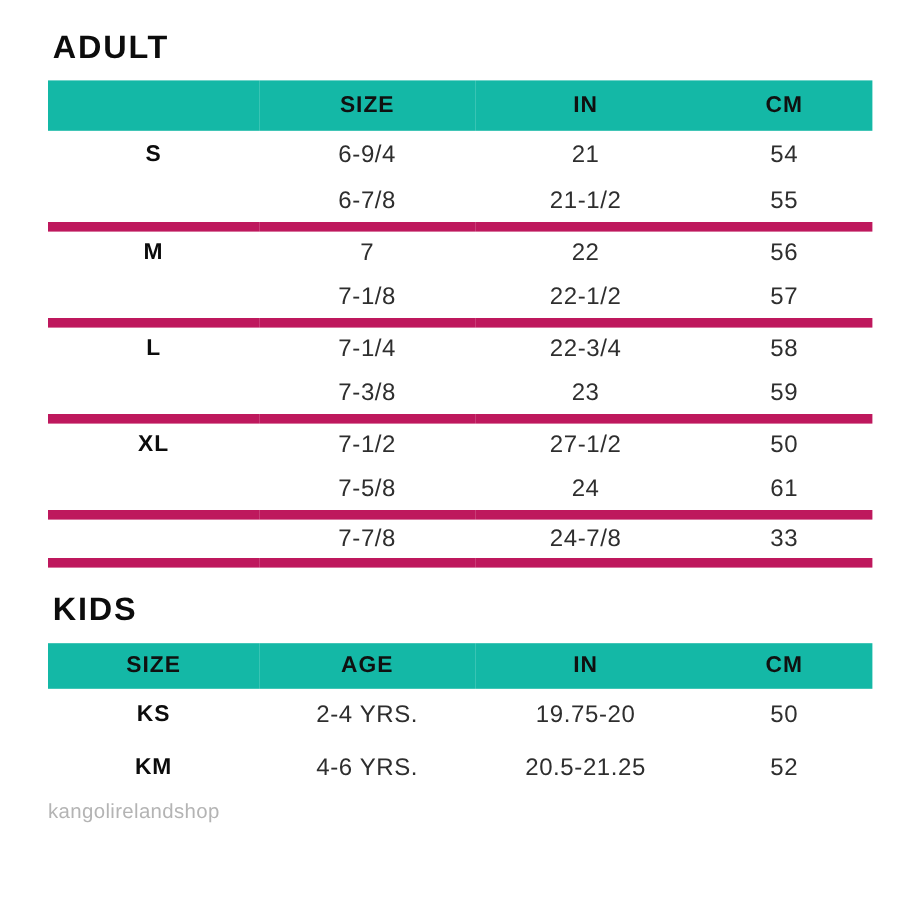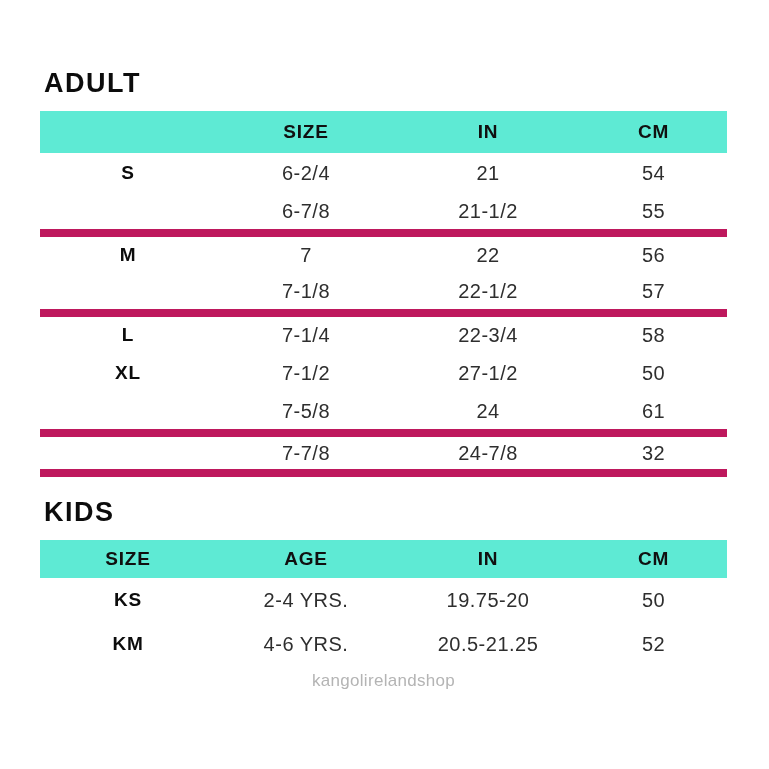--- a/index.html
+++ b/index.html
@@ -1,31 +1,31 @@
 <!DOCTYPE html>
 <html><head>
 <meta charset="utf-8">
 <style>
   html,body{margin:0;padding:0;background:#ffffff;}
   body{width:769px;height:769px;overflow:hidden;font-family:"Liberation Sans",sans-serif;}
-  .page{padding:24px 42px 18px 40px;box-sizing:border-box;margin-top:44px;}
+  .page{padding:24px 42px 18px 40px;box-sizing:border-box;}
   .section-title{font-size:27px;font-weight:800;color:#0c0c0c;letter-spacing:1.5px;margin:0 0 12px 4px;line-height:1.15;}
   .kids-title{margin-top:20px;}
   table{border-collapse:collapse;width:687px;table-layout:fixed;}
   col.c1{width:176px;}col.c2{width:180px;}col.c3{width:184px;}col.c4{width:147px;}
-  thead tr{background:#5eead4;}
+  thead tr{background:#14b8a6;}
   .adult thead tr{height:42px;}
   .kids thead tr{height:38px;}
   th{font-size:19px;font-weight:700;color:#101010;text-align:center;letter-spacing:.8px;padding:0;}
   .adult tbody tr{height:40px;}
   .kids tbody tr{height:44px;}
   td{text-align:center;font-size:20px;font-weight:400;color:#2e2e2e;letter-spacing:.5px;padding:0;}
   td.lbl{font-weight:700;font-size:19px;color:#0c0c0c;letter-spacing:.8px;}
   tr.sep td{border-bottom:8px solid #be185d;}
-  .watermark{width:687px;text-align:center;font-size:17px;color:#B4B4B4;margin-top:5px;letter-spacing:.3px;}
+  .watermark{width:687px;text-align:left;font-size:17px;color:#B4B4B4;margin-top:5px;letter-spacing:.3px;}
 </style>
 </head>
 <body>
 
 <div class="page">
 
   <h2 class="section-title">ADULT</h2>
 
   <table class="adult">
     <colgroup>
@@ -38,21 +38,21 @@
       <tr>
         <th></th>
         <th>SIZE</th>
         <th>IN</th>
         <th>CM</th>
       </tr>
     </thead>
     <tbody>
       <tr>
         <td class="lbl">S</td>
-        <td>6-2/4</td>
+        <td>6-9/4</td>
         <td>21</td>
         <td>54</td>
       </tr>
       <tr class="sep">
         <td class="lbl"></td>
         <td>6-7/8</td>
         <td>21-1/2</td>
         <td>55</td>
       </tr>
       <tr>
@@ -66,37 +66,43 @@
         <td>7-1/8</td>
         <td>22-1/2</td>
         <td>57</td>
       </tr>
       <tr>
         <td class="lbl">L</td>
         <td>7-1/4</td>
         <td>22-3/4</td>
         <td>58</td>
       </tr>
+      <tr class="sep">
+        <td class="lbl"></td>
+        <td>7-3/8</td>
+        <td>23</td>
+        <td>59</td>
+      </tr>
       <tr>
         <td class="lbl">XL</td>
         <td>7-1/2</td>
         <td>27-1/2</td>
         <td>50</td>
       </tr>
       <tr class="sep">
         <td class="lbl"></td>
         <td>7-5/8</td>
         <td>24</td>
         <td>61</td>
       </tr>
       <tr class="sep">
         <td class="lbl"></td>
         <td>7-7/8</td>
         <td>24-7/8</td>
-        <td>32</td>
+        <td>33</td>
       </tr>
     </tbody>
   </table>
 
   <h2 class="section-title kids-title">KIDS</h2>
 
   <table class="kids">
     <colgroup>
         <col class="c1">
         <col class="c2">

